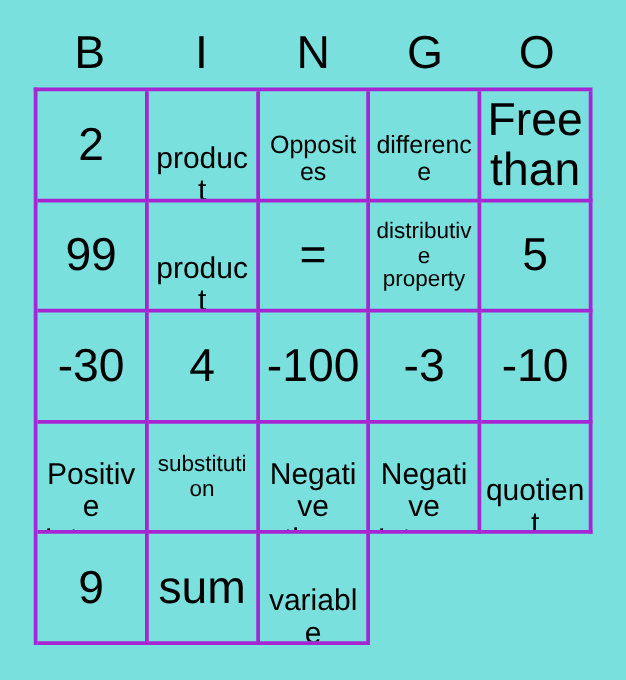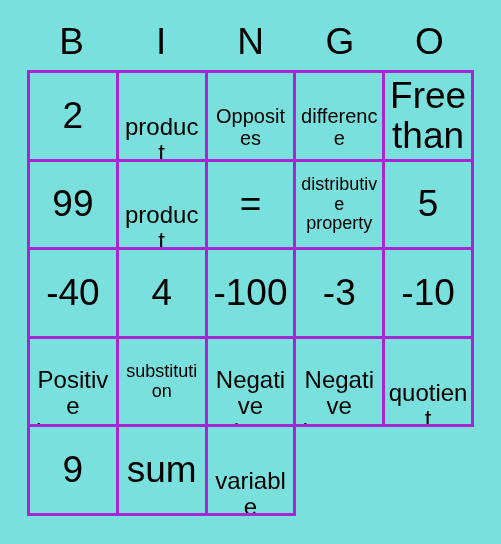--- a/index.html
+++ b/index.html
@@ -120,21 +120,21 @@
         <span class="cell-text">=</span>
       </div>
       <div class="cell sz-xs">
         <span class="cell-text">distributive
 property</span>
       </div>
       <div class="cell sz-xl">
         <span class="cell-text">5</span>
       </div>
       <div class="cell sz-xl">
-        <span class="cell-text">-40</span>
+        <span class="cell-text">-30</span>
       </div>
       <div class="cell sz-xl">
         <span class="cell-text">4</span>
       </div>
       <div class="cell sz-xl">
         <span class="cell-text">-100</span>
       </div>
       <div class="cell sz-xl">
         <span class="cell-text">-3</span>
       </div>

